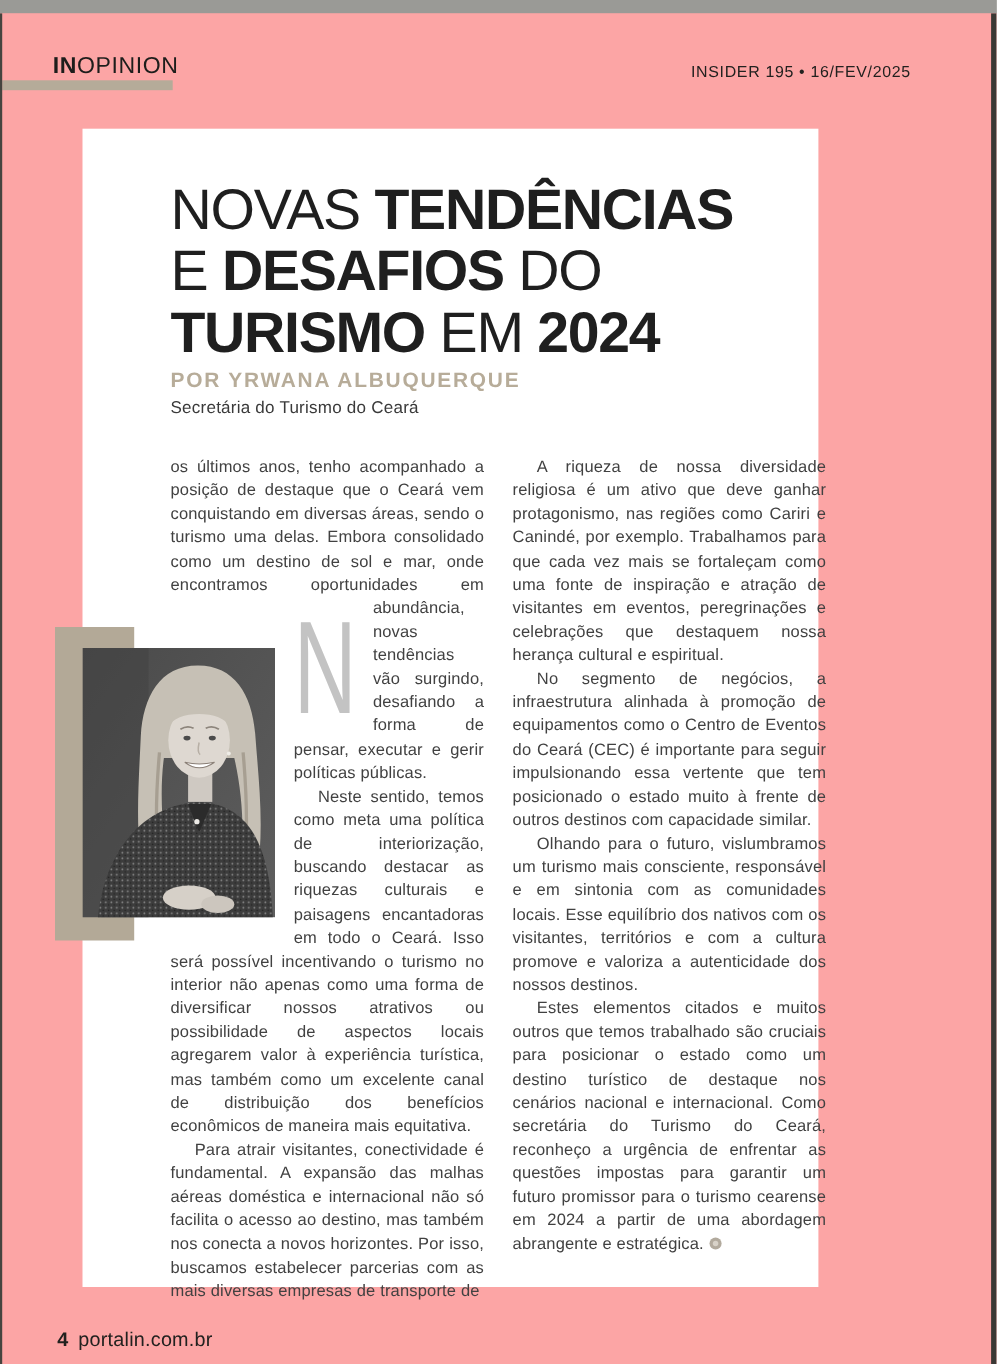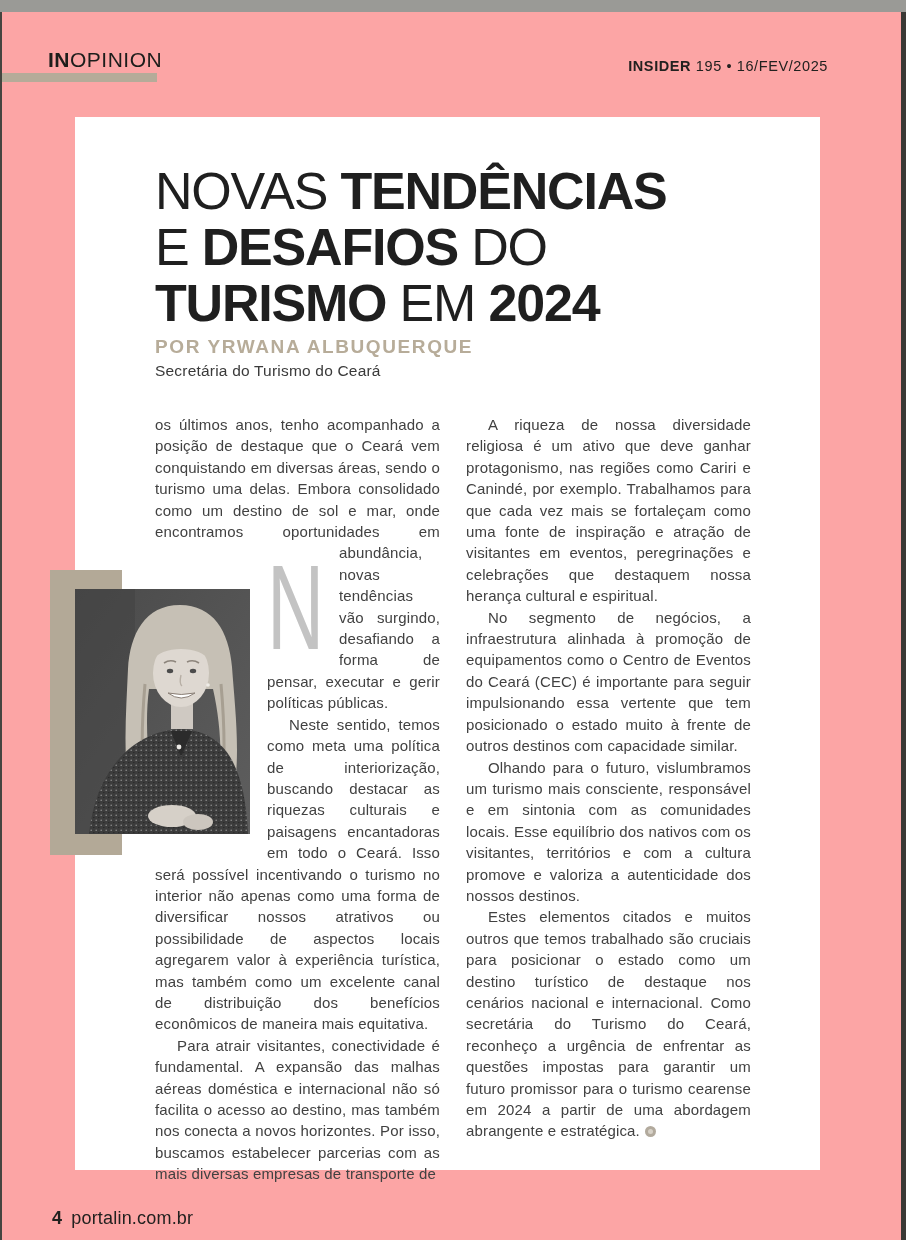--- a/index.html
+++ b/index.html
@@ -12,24 +12,24 @@
   
   .edge-left{position:absolute;left:0;top:0;width:2px;height:100%;background:#45443f;}
   .edge-right{position:absolute;right:0;top:0;width:5px;height:100%;background:#3a3935;}
   .edge-bottom{position:absolute;left:0;bottom:0;width:100%;height:8px;background:#1a1914;}
 
   
   .brand{position:absolute;left:48px;top:36px;font-size:21px;letter-spacing:.5px;color:#1d1d1b;}
   .brand .b{font-weight:700;}
   .brand-bar{position:absolute;left:2px;top:61px;width:155px;height:9px;background:#b5ab99;}
   .issue{position:absolute;right:78px;top:46px;font-size:14.5px;letter-spacing:.6px;color:#22211f;}
-  .issue .b{font-weight:700;}
+  .issue .b{font-weight:400;}
 
   
-  .page{position:absolute;left:75px;top:105px;width:745px;height:1053px;background:#ffffff;}
+  .page{position:absolute;left:75px;top:105px;width:669px;height:1053px;background:#ffffff;}
 
   
   .headline{position:absolute;left:80px;top:46px;color:#1f1f1f;}
   .headline .tl{font-size:52px;line-height:56px;letter-spacing:-1.2px;white-space:nowrap;font-weight:400;}
   .headline .bold{font-weight:700;}
   .byline{position:absolute;left:80px;top:219px;font-size:19px;font-weight:700;letter-spacing:1.6px;color:#b7ac99;}
   .byline-role{position:absolute;left:80px;top:245px;font-size:15.5px;color:#3a3a3a;letter-spacing:.2px;}
 
   
   .body-cols{position:absolute;left:80px;top:297px;width:596px;display:flex;gap:26px;}

